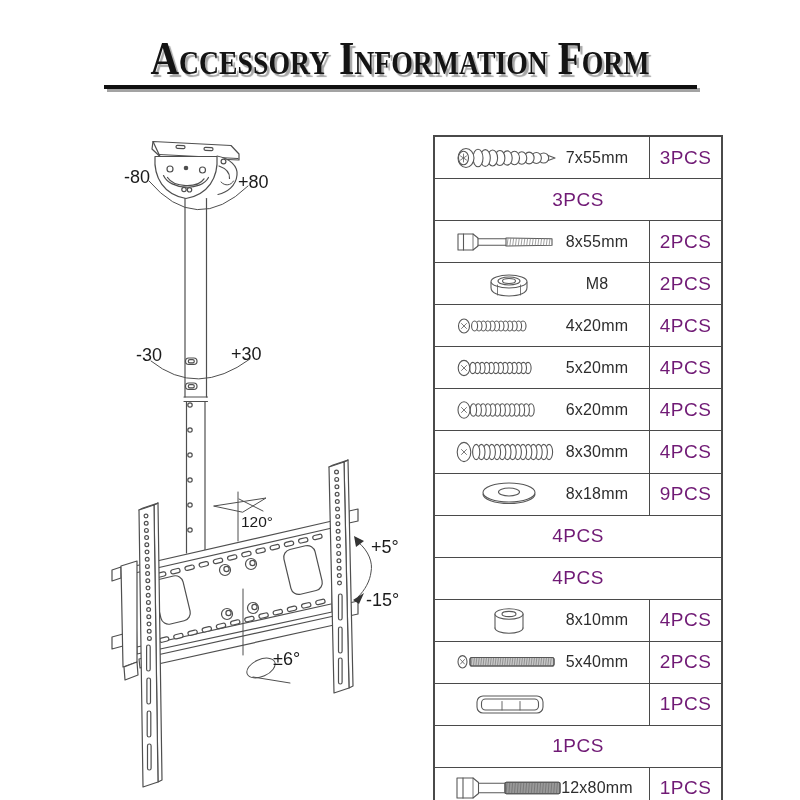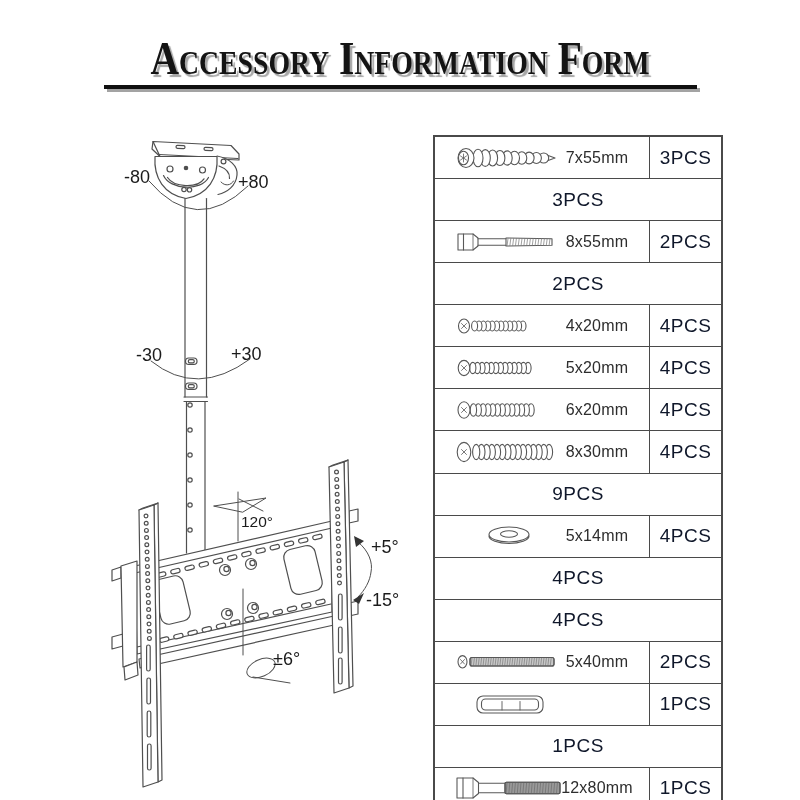--- a/index.html
+++ b/index.html
@@ -19,21 +19,21 @@
   .acc-table{position:absolute;left:433px;top:135px;width:290px;height:718px;
        border:2px solid #4a4a4a;display:flex;flex-direction:column;box-sizing:border-box;background:#fff}
   .t-row{flex:1;display:flex;align-items:stretch;border-top:1.5px solid #4a4a4a;min-height:0}
   .t-row:first-child{border-top:none}
   .cell-main{width:215px;position:relative;border-right:1.5px solid #4a4a4a;box-sizing:border-box}
   .icon-wrap{position:absolute;left:6px;top:50%;transform:translateY(-50%);width:138px;
        display:flex;justify-content:center;align-items:center}
   .size-label{position:absolute;left:112px;top:50%;transform:translateY(-50%);width:100px;
        text-align:center;font-size:16px;color:#2d2d2d;letter-spacing:.2px}
   .cell-qty{flex:1;display:flex;align-items:center;justify-content:center;font-size:19px;
-       color:#0f172a;letter-spacing:.5px}
+       color:#701a75;letter-spacing:.5px}
 </style>
 </head>
 <body>
 
 <div class="title-wrap">
   <span class="title-text">Accessory Information Form</span>
 </div>
 <div class="title-underline"></div>
 
 <svg class="diagram-svg" width="440" height="705" viewBox="0 95 440 705" fill="#fff" stroke="#4f4f4f" stroke-width="1.2" stroke-linecap="round" stroke-linejoin="round">
@@ -270,20 +270,32 @@
             <path d="M93.39999999999996,12.1 L92.49999999999996,18.9" stroke="#777" stroke-width=".7"></path>
             <path d="M96.19999999999996,12.1 L95.29999999999995,18.9" stroke="#777" stroke-width=".7"></path>
             <path d="M98.99999999999996,12.1 L98.09999999999995,18.9" stroke="#777" stroke-width=".7"></path>
           </svg>
         </span>
         <span class="size-label">8x55mm</span>
       </div>
       <div class="cell-qty">2PCS</div>
     </div>
     <div class="t-row">
+      <div class="cell-main">
+        <span class="icon-wrap">
+          <svg width="118" height="31" viewBox="0 0 118 31" fill="#fff" stroke="#585858" stroke-width="1.1" stroke-linecap="round" stroke-linejoin="round">
+            <path d="M40,14 L40,19 C40,24.5 47.5,27.5 58,27.5 C68.5,27.5 76,24.5 76,19 L76,14"></path>
+            <ellipse cx="58" cy="13" rx="18" ry="6.5"></ellipse>
+            <ellipse cx="58" cy="12.5" rx="11" ry="4"></ellipse>
+            <ellipse cx="58" cy="12.5" rx="6.5" ry="2.5"></ellipse>
+            <path d="M46.5,26.5 L46.5,16.5 M69.5,26.5 L69.5,16.5" stroke-width=".8" fill="none"></path>
+          </svg>
+        </span>
+        <span class="size-label">M8</span>
+      </div>
       <div class="cell-qty">2PCS</div>
     </div>
     <div class="t-row">
       <div class="cell-main">
         <span class="icon-wrap">
           <svg width="118" height="31" viewBox="0 0 118 31" fill="#fff" stroke="#585858" stroke-width="1.1" stroke-linecap="round" stroke-linejoin="round">
             <ellipse cx="72" cy="15.5" rx="3" ry="5"></ellipse>
             <ellipse cx="67.6" cy="15.5" rx="3" ry="5"></ellipse>
             <ellipse cx="63.199999999999996" cy="15.5" rx="3" ry="5"></ellipse>
             <ellipse cx="58.8" cy="15.5" rx="3" ry="5"></ellipse>
@@ -374,39 +386,50 @@
             <ellipse cx="25.199999999999967" cy="15.5" rx="3.6" ry="7.6"></ellipse>
             <ellipse cx="13" cy="15.5" rx="6.8" ry="9.6"></ellipse>
             <path d="M10.5,13 L15.5,18 M15.5,13 L10.5,18" stroke-width=".8"></path>
           </svg>
         </span>
         <span class="size-label">8x30mm</span>
       </div>
       <div class="cell-qty">4PCS</div>
     </div>
     <div class="t-row">
+      <div class="cell-main">
+        <span class="icon-wrap">
+          <svg width="118" height="31" viewBox="0 0 118 31" fill="#fff" stroke="#585858" stroke-width="1.1" stroke-linecap="round" stroke-linejoin="round">
+            <ellipse cx="58" cy="14" rx="26" ry="9.5"></ellipse>
+            <path d="M32,15.5 A26,9.5 0 0 0 84,15.5" fill="none"></path>
+            <ellipse cx="58" cy="13.5" rx="10.5" ry="4"></ellipse>
+          </svg>
+        </span>
+        <span class="size-label">8x18mm</span>
+      </div>
       <div class="cell-qty">9PCS</div>
     </div>
     <div class="t-row">
-      <div class="cell-main">
-        <span class="icon-wrap">
-          <svg width="118" height="31" viewBox="0 0 118 31" fill="#fff" stroke="#585858" stroke-width="1.1" stroke-linecap="round" stroke-linejoin="round">
-            <ellipse cx="58" cy="14" rx="20" ry="7.5"></ellipse>
-            <path d="M38,15.5 A20,7.5 0 0 0 78,15.5" fill="none"></path>
-            <ellipse cx="58" cy="13.5" rx="8.5" ry="3.2"></ellipse>
-          </svg>
-        </span>
-        <span class="size-label">5x14mm</span>
-      </div>
-      <div class="cell-qty">4PCS</div>
-    </div>
-    <div class="t-row">
-      <div class="cell-qty">4PCS</div>
-    </div>
-    <div class="t-row">
+      <div class="cell-qty">4PCS</div>
+    </div>
+    <div class="t-row">
+      <div class="cell-qty">4PCS</div>
+    </div>
+    <div class="t-row">
+      <div class="cell-main">
+        <span class="icon-wrap">
+          <svg width="118" height="31" viewBox="0 0 118 31" fill="#fff" stroke="#585858" stroke-width="1.1" stroke-linecap="round" stroke-linejoin="round">
+            <path d="M44,9.5 L44,23.5 M72,9.5 L72,23.5" fill="none"></path>
+            <path d="M44,23.5 A14,5.2 0 0 0 72,23.5" fill="none"></path>
+            <ellipse cx="58" cy="9.5" rx="14" ry="5.2"></ellipse>
+            <ellipse cx="58" cy="9.5" rx="7" ry="2.6"></ellipse>
+          </svg>
+        </span>
+        <span class="size-label">8x10mm</span>
+      </div>
       <div class="cell-qty">4PCS</div>
     </div>
     <div class="t-row">
       <div class="cell-main">
         <span class="icon-wrap">
           <svg width="118" height="31" viewBox="0 0 118 31" fill="#fff" stroke="#585858" stroke-width="1.1" stroke-linecap="round" stroke-linejoin="round">
             <rect x="19" y="11" width="84" height="8.5" rx="2" fill="#c8c8c8"></rect>
             <path d="M21,11.5 L20.1,19" stroke="#7a7a7a" stroke-width=".7"></path>
             <path d="M23.4,11.5 L22.5,19" stroke="#7a7a7a" stroke-width=".7"></path>
             <path d="M25.799999999999997,11.5 L24.9,19" stroke="#7a7a7a" stroke-width=".7"></path>

